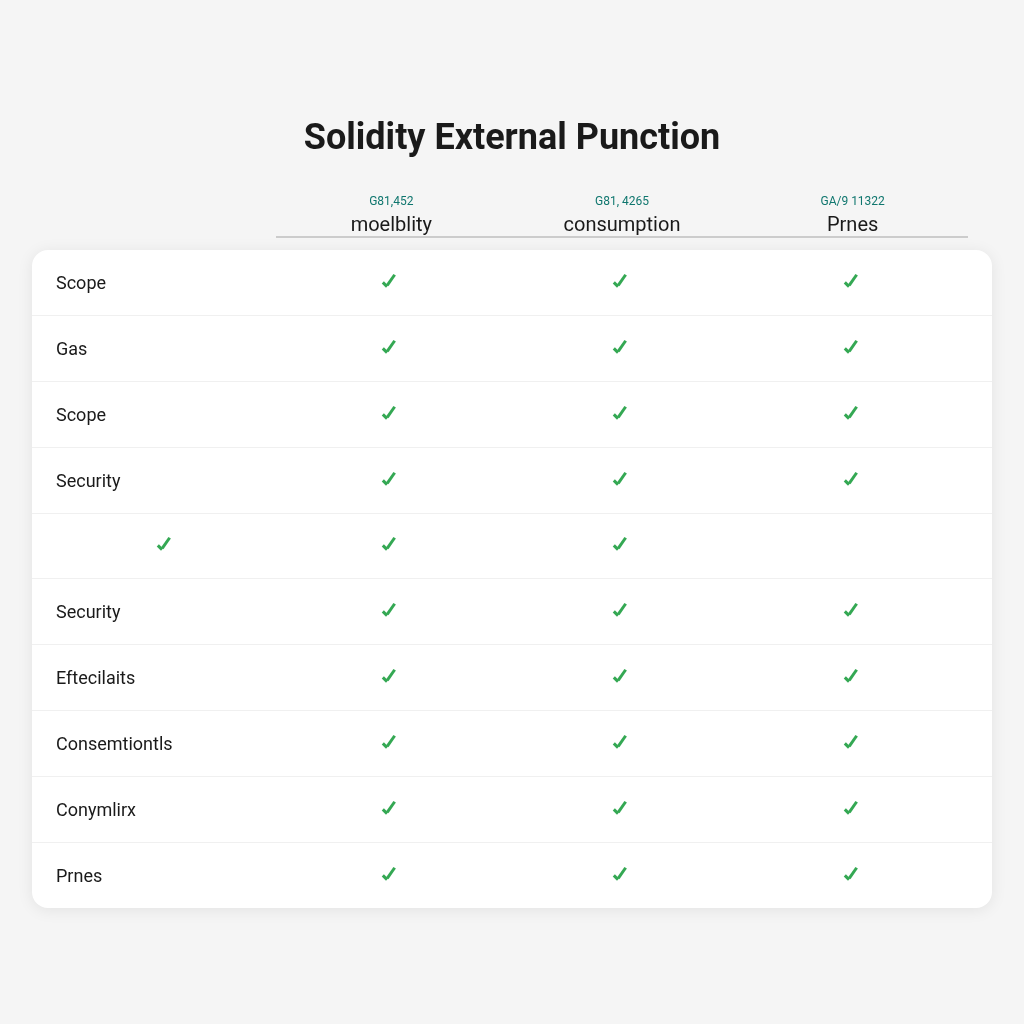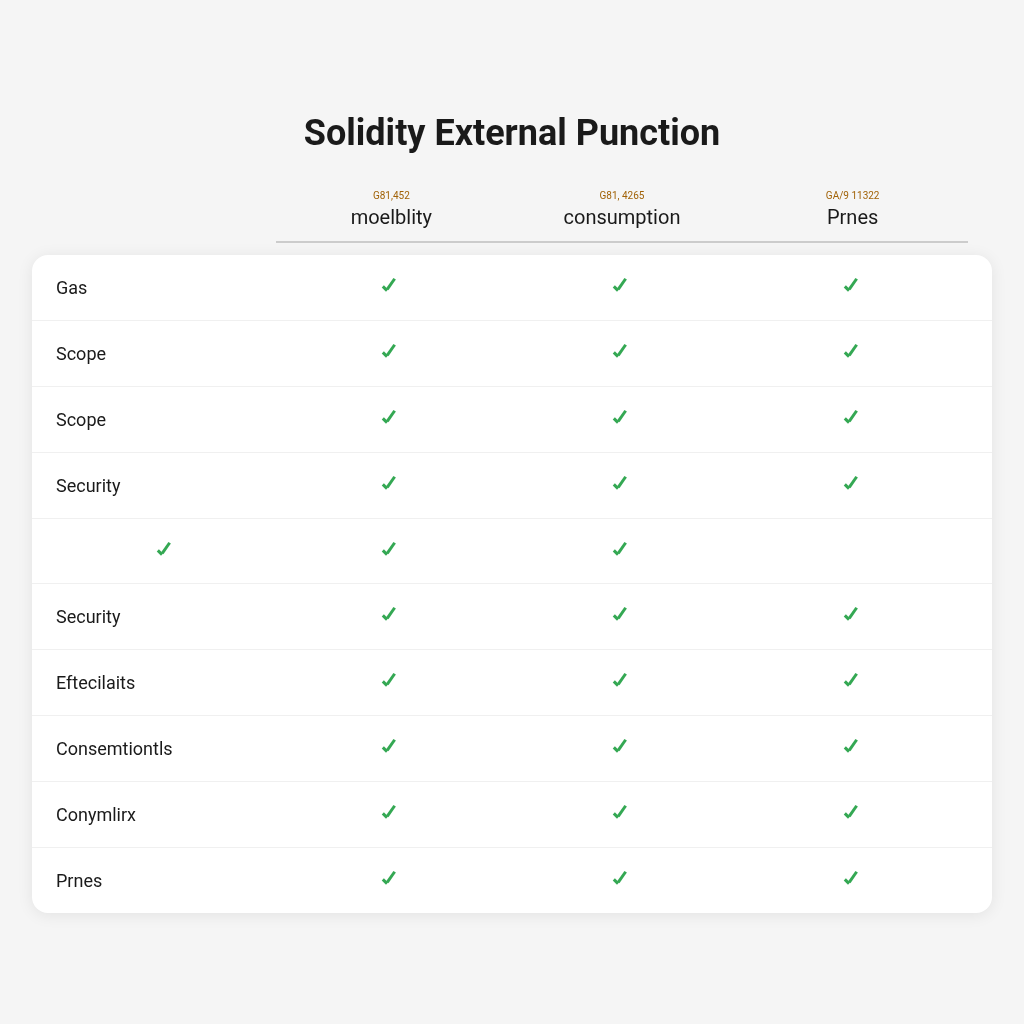--- a/index.html
+++ b/index.html
@@ -40,30 +40,30 @@
 
     .col-header-empty {
       
     }
 
     .col-header {
       text-align: center;
     }
 
     .col-header-sub {
-      font-size: 10px;
-      color: #a16207;
+      font-size: 12px;
+      color: #0f766e;
       margin-bottom: 4px;
     }
 
     .col-header-main {
       font-size: 20px;
       color: #1a1a1a;
       font-weight: 400;
-      padding-bottom: 12px;
+      padding-bottom: 0;
       border-bottom: 2px solid #ccc;
     }
 
     .table-card {
       background: #fff;
       border-radius: 16px;
       box-shadow: 0 2px 16px rgba(0,0,0,0.08);
       overflow: hidden;
       margin-top: 0;
     }
@@ -145,20 +145,32 @@
 
     <div class="col-header">
       <div class="col-header-sub">GA/9 11322</div>
       <div class="col-header-main">Prnes</div>
     </div>
   </div>
 
   <div class="table-card" id="table-body">
 
   <div class="table-row">
+        <div class="row-label">Scope</div>
+        <div class="row-check">
+          <span class="check-icon"></span>
+        </div>
+        <div class="row-check">
+          <span class="check-icon"></span>
+        </div>
+        <div class="row-check">
+          <span class="check-icon"></span>
+        </div>
+      </div>
+      <div class="table-row">
         <div class="row-label">Gas</div>
         <div class="row-check">
           <span class="check-icon"></span>
         </div>
         <div class="row-check">
           <span class="check-icon"></span>
         </div>
         <div class="row-check">
           <span class="check-icon"></span>
         </div>
@@ -169,32 +181,20 @@
           <span class="check-icon"></span>
         </div>
         <div class="row-check">
           <span class="check-icon"></span>
         </div>
         <div class="row-check">
           <span class="check-icon"></span>
         </div>
       </div>
       <div class="table-row">
-        <div class="row-label">Scope</div>
-        <div class="row-check">
-          <span class="check-icon"></span>
-        </div>
-        <div class="row-check">
-          <span class="check-icon"></span>
-        </div>
-        <div class="row-check">
-          <span class="check-icon"></span>
-        </div>
-      </div>
-      <div class="table-row">
         <div class="row-label">Security</div>
         <div class="row-check">
           <span class="check-icon"></span>
         </div>
         <div class="row-check">
           <span class="check-icon"></span>
         </div>
         <div class="row-check">
           <span class="check-icon"></span>
         </div>

